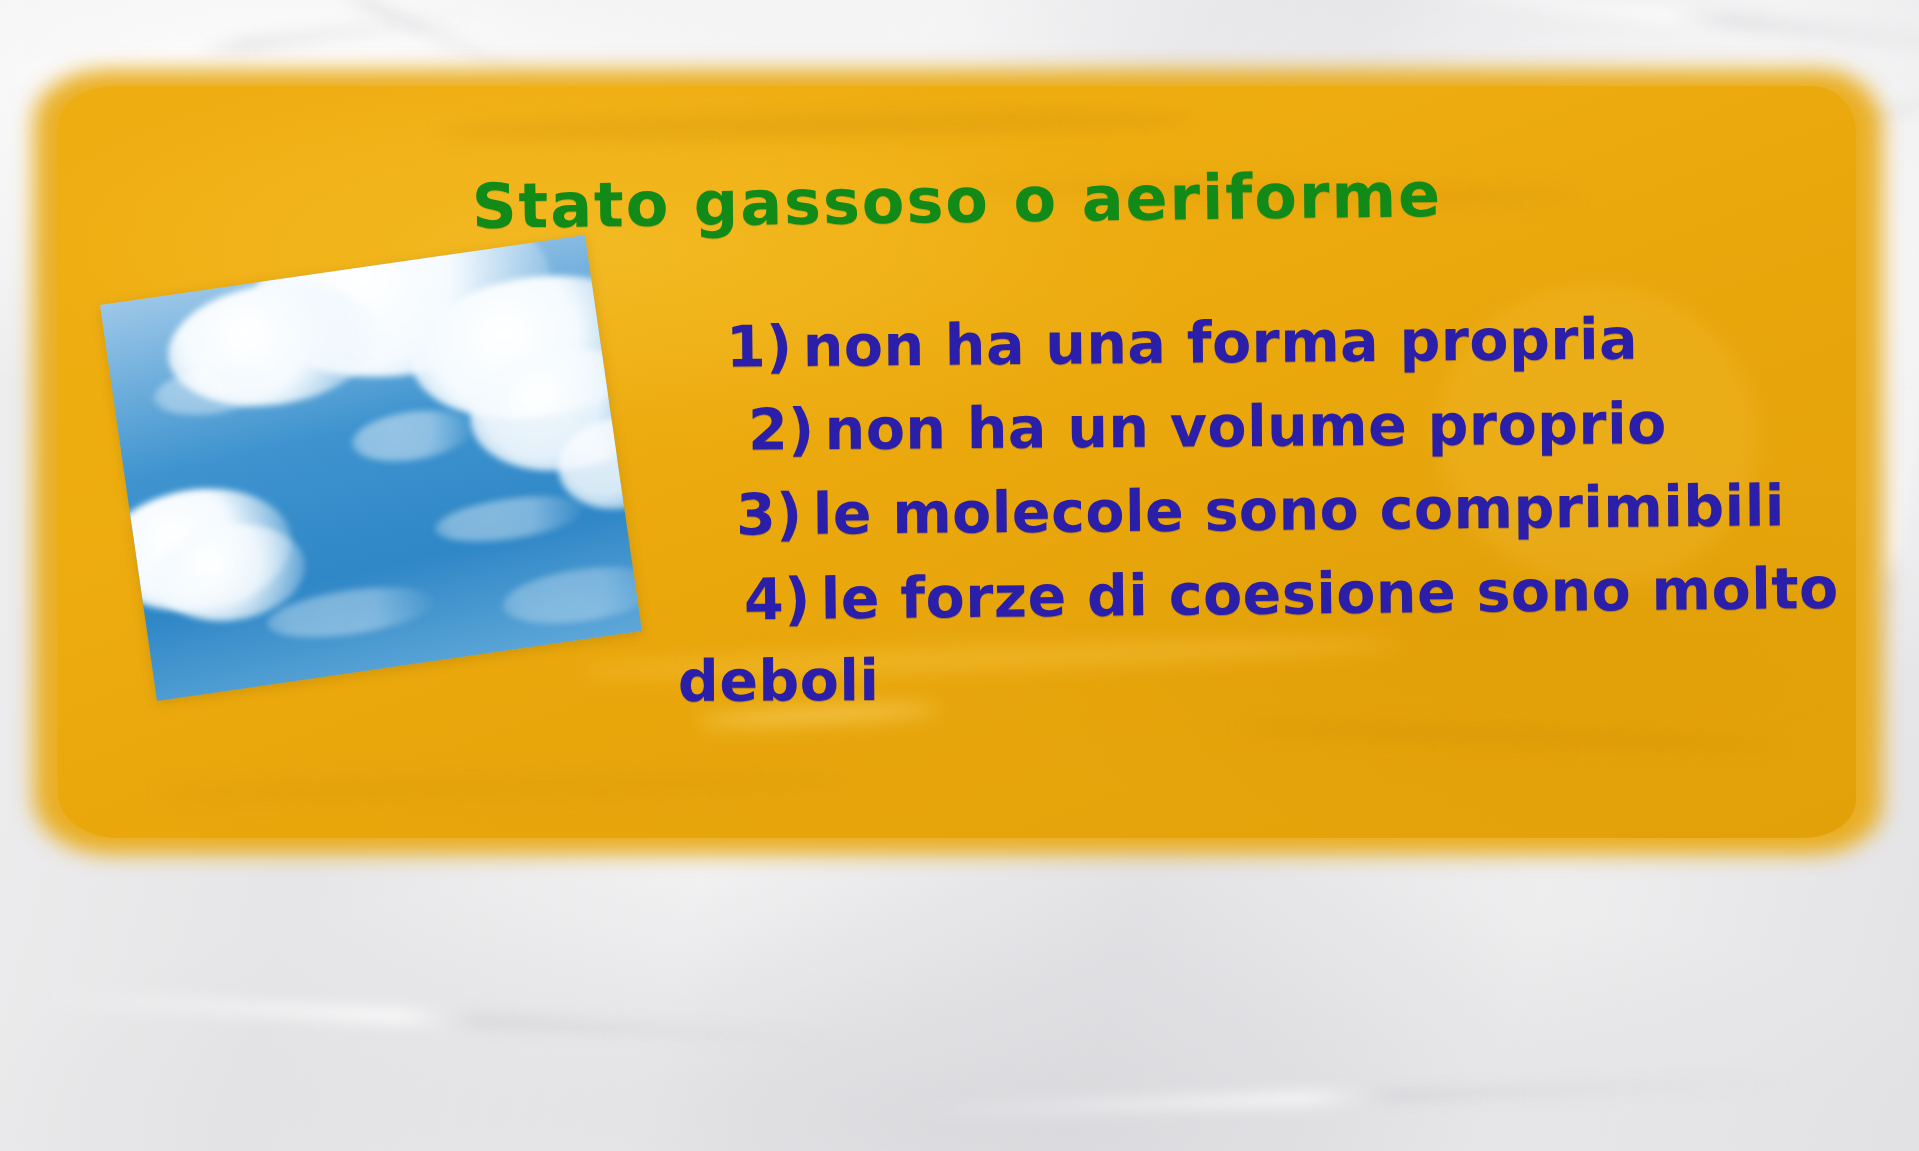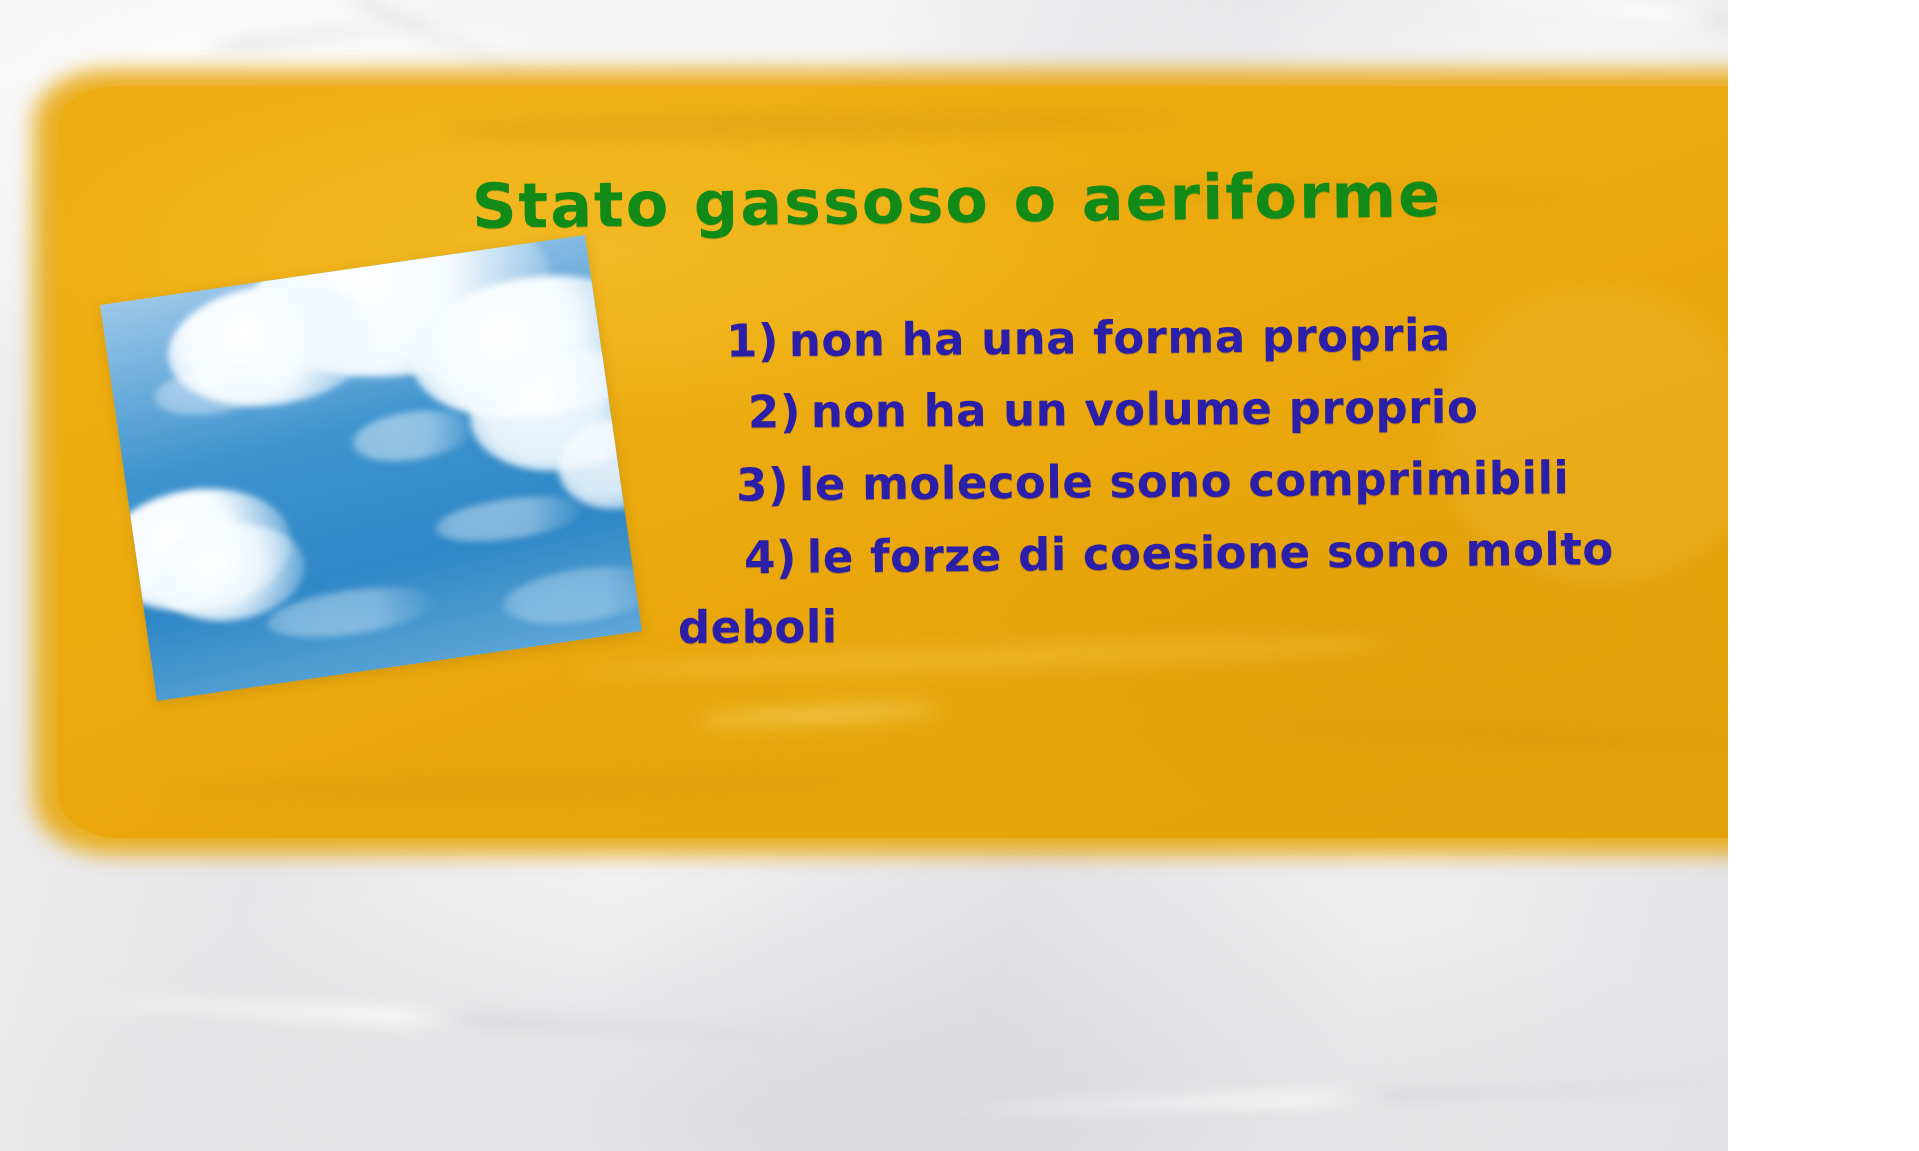--- a/index.html
+++ b/index.html
@@ -10,21 +10,21 @@
   body {
     width: 1919px;
     height: 1151px;
     overflow: hidden;
     font-family: "DejaVu Sans", sans-serif;
   }
 
   
   #stage {
     position: relative;
-    width: 1728px;
+    width: 1919px;
     height: 1151px;
     overflow: hidden;
     background:
       radial-gradient(ellipse 60% 40% at 18% 8%,  rgba(255,255,255,0.95) 0%, rgba(228,228,230,0) 70%),
       radial-gradient(ellipse 45% 55% at 88% 25%, rgba(255,255,255,0.85) 0%, rgba(222,222,226,0) 70%),
       radial-gradient(ellipse 70% 30% at 50% 97%, rgba(214,214,218,0.75) 0%, rgba(235,235,238,0) 75%),
       linear-gradient(105deg, #efeff0 0%, #e6e6e8 24%, #f2f2f3 42%, #e3e3e6 62%, #eeeeef 80%, #e2e2e5 100%);
   }
 
   
@@ -137,21 +137,21 @@
   .cl-l { left: 40px;  top: 78px;   width: 120px; height: 46px;  opacity: .40; }
 
   
   #list {
     position: absolute;
     left: 620px;
     top: 228px;
     width: 1140px;
     color: #2b1ea8;
     font-family: "DejaVu Sans", sans-serif;
-    font-size: 45px;
+    font-size: 57px;
     font-weight: 600;
     letter-spacing: 0.5px;
   }
   #list .line {
     white-space: nowrap;
     line-height: 1.0;
     margin-bottom: 27px;
     text-shadow: 0 1px 0 rgba(20,10,90,0.25);
   }
   #list .line.l1 { padding-left: 48px;  transform: rotate(-0.5deg); }

